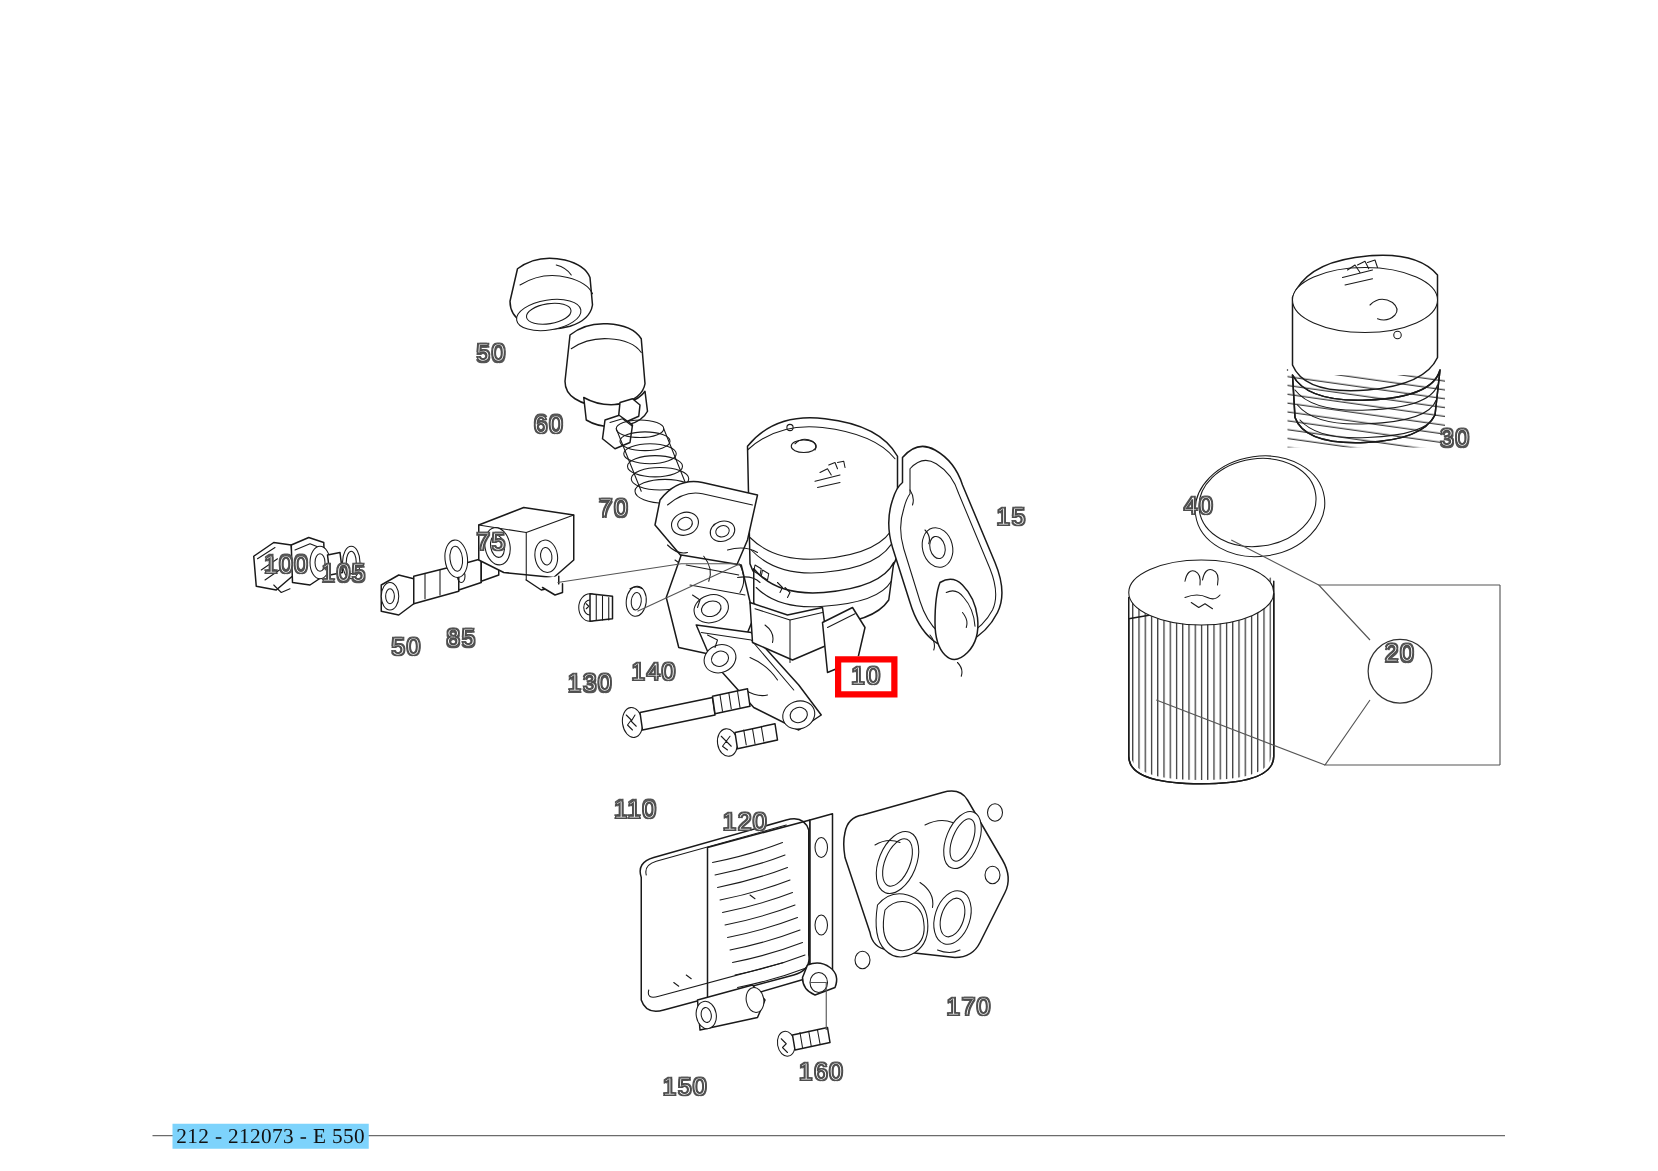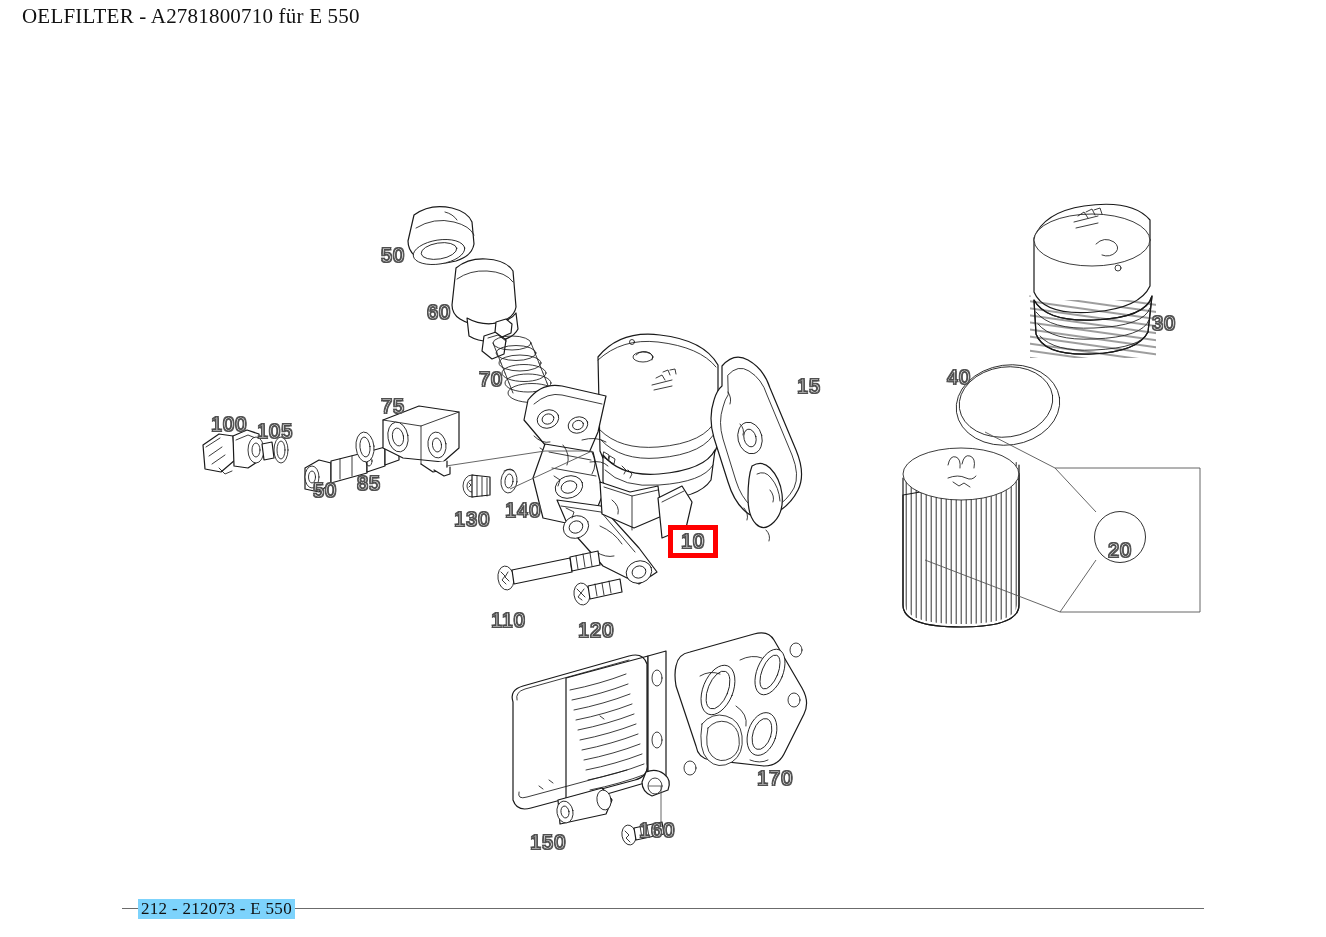--- a/index.html
+++ b/index.html
@@ -74,32 +74,33 @@
     font-family: "Liberation Sans", "DejaVu Sans", sans-serif;
     font-size: 20px;
     line-height: 1;
     letter-spacing: 1px;
     white-space: nowrap;
     color: #ffffff;
     -webkit-text-stroke: 1px #4a4a4a;
     text-shadow:
       -1px -1px 0 #555, 1px -1px 0 #555,
       -1px  1px 0 #555, 1px  1px 0 #555;
+    margin-top: 28px;
   }
 
   
   .balloon {
     position: absolute;
     width: 52px;
     height: 52px;
     border: 1.3px solid #333;
     border-radius: 50%;
     background: #ffffff;
     display: flex;
-    align-items: flex-end;
+    align-items: flex-start;
     justify-content: center;
     box-sizing: border-box;
   }
   .balloon .callout-inner {
     font-family: "Liberation Sans", "DejaVu Sans", sans-serif;
     font-size: 20px;
     letter-spacing: 1px;
     color: #ffffff;
     -webkit-text-stroke: 1px #4a4a4a;
     text-shadow:
@@ -125,21 +126,20 @@
     text-shadow:
       -1px -1px 0 #555, 1px -1px 0 #555,
       -1px  1px 0 #555, 1px  1px 0 #555;
   }
 </style>
 </head>
 <body>
 
 <div id="page">
 
-  <div class="doc-title">OELFILTER  - A2781800710 für E 550</div>
 
   <div id="drawing">
     <svg width="1326" height="937" viewBox="0 0 1326 937" xmlns="http://www.w3.org/2000/svg">
       <defs>
         <style>
           .ln   { fill:none; stroke:#1a1a1a; stroke-width:1.2; stroke-linejoin:round; stroke-linecap:round; }
           .ln-t { fill:none; stroke:#1a1a1a; stroke-width:0.85; stroke-linejoin:round; stroke-linecap:round; }
           .ln-f { fill:#ffffff; stroke:#1a1a1a; stroke-width:1.2; stroke-linejoin:round; stroke-linecap:round; }
           .ln-ft{ fill:#ffffff; stroke:#1a1a1a; stroke-width:0.85; stroke-linejoin:round; stroke-linecap:round; }
           .lead { fill:none; stroke:#555; stroke-width:0.9; }

